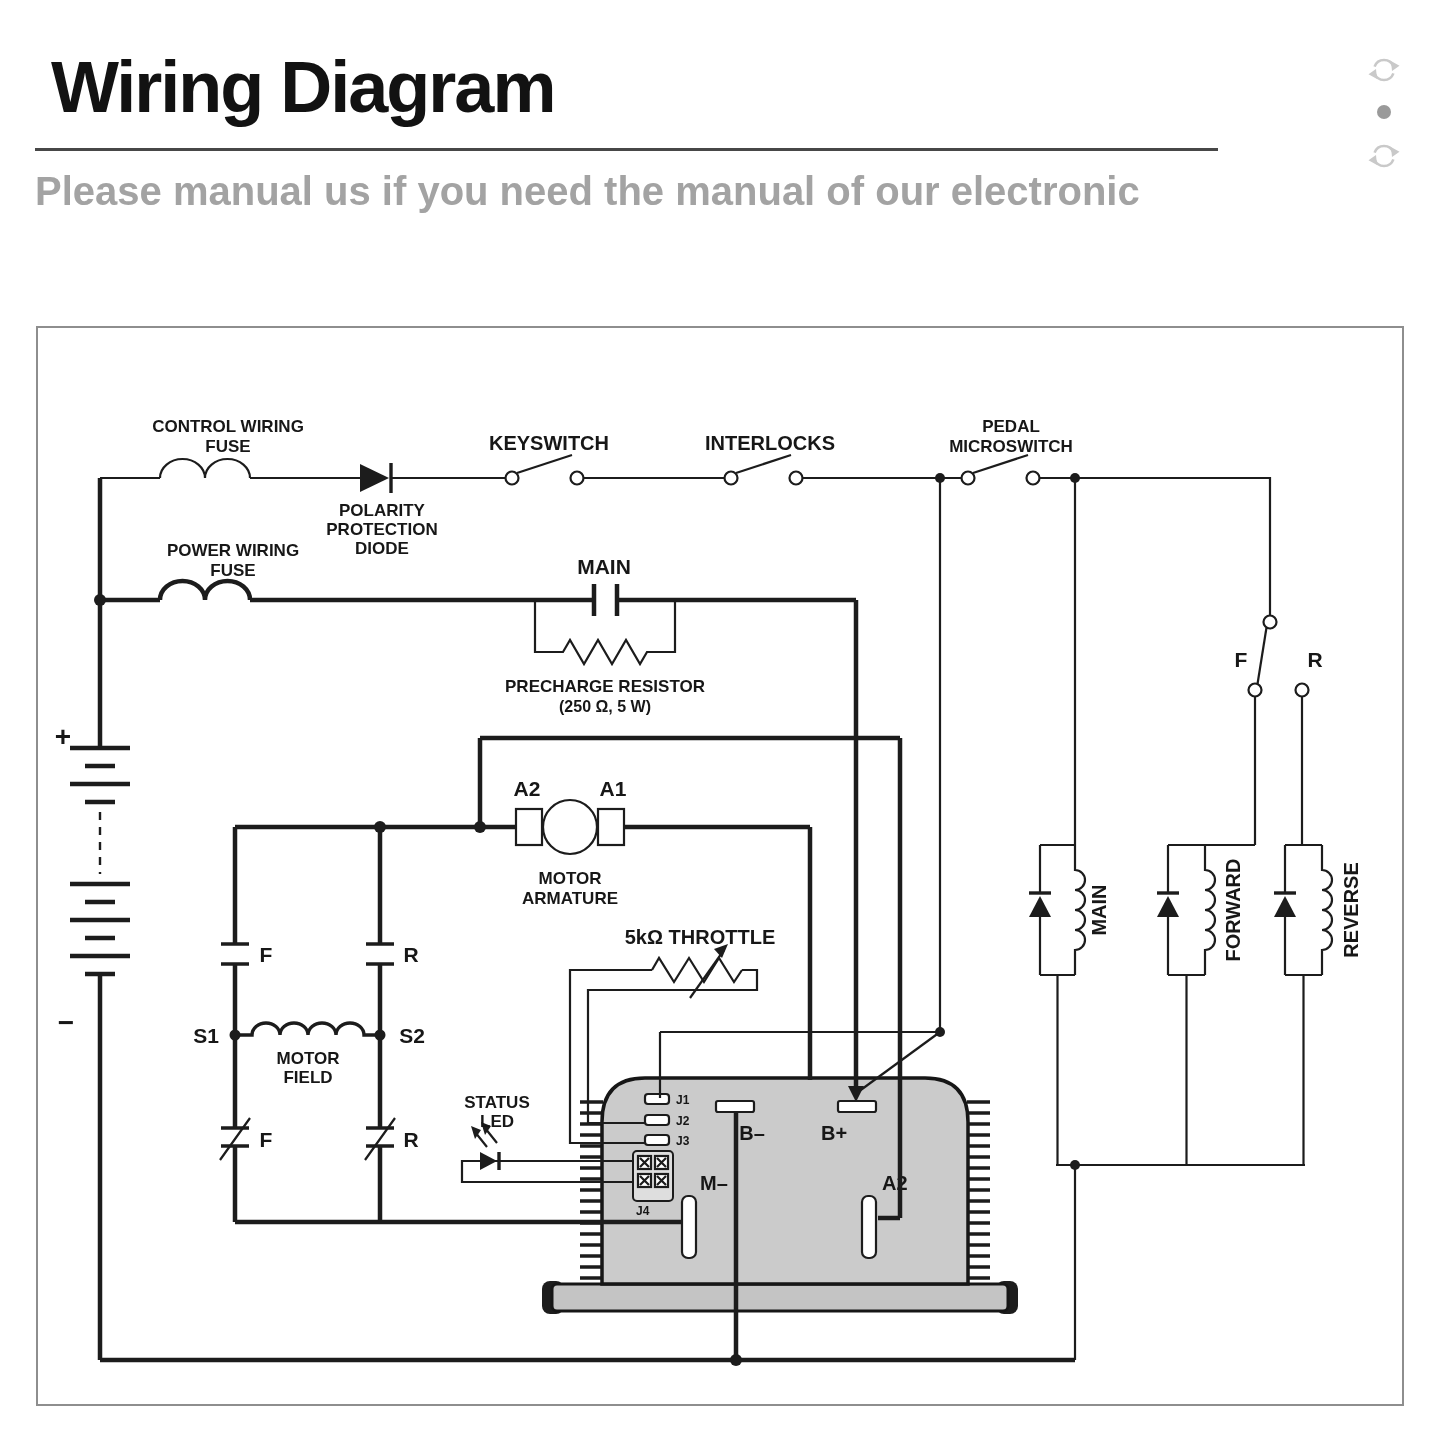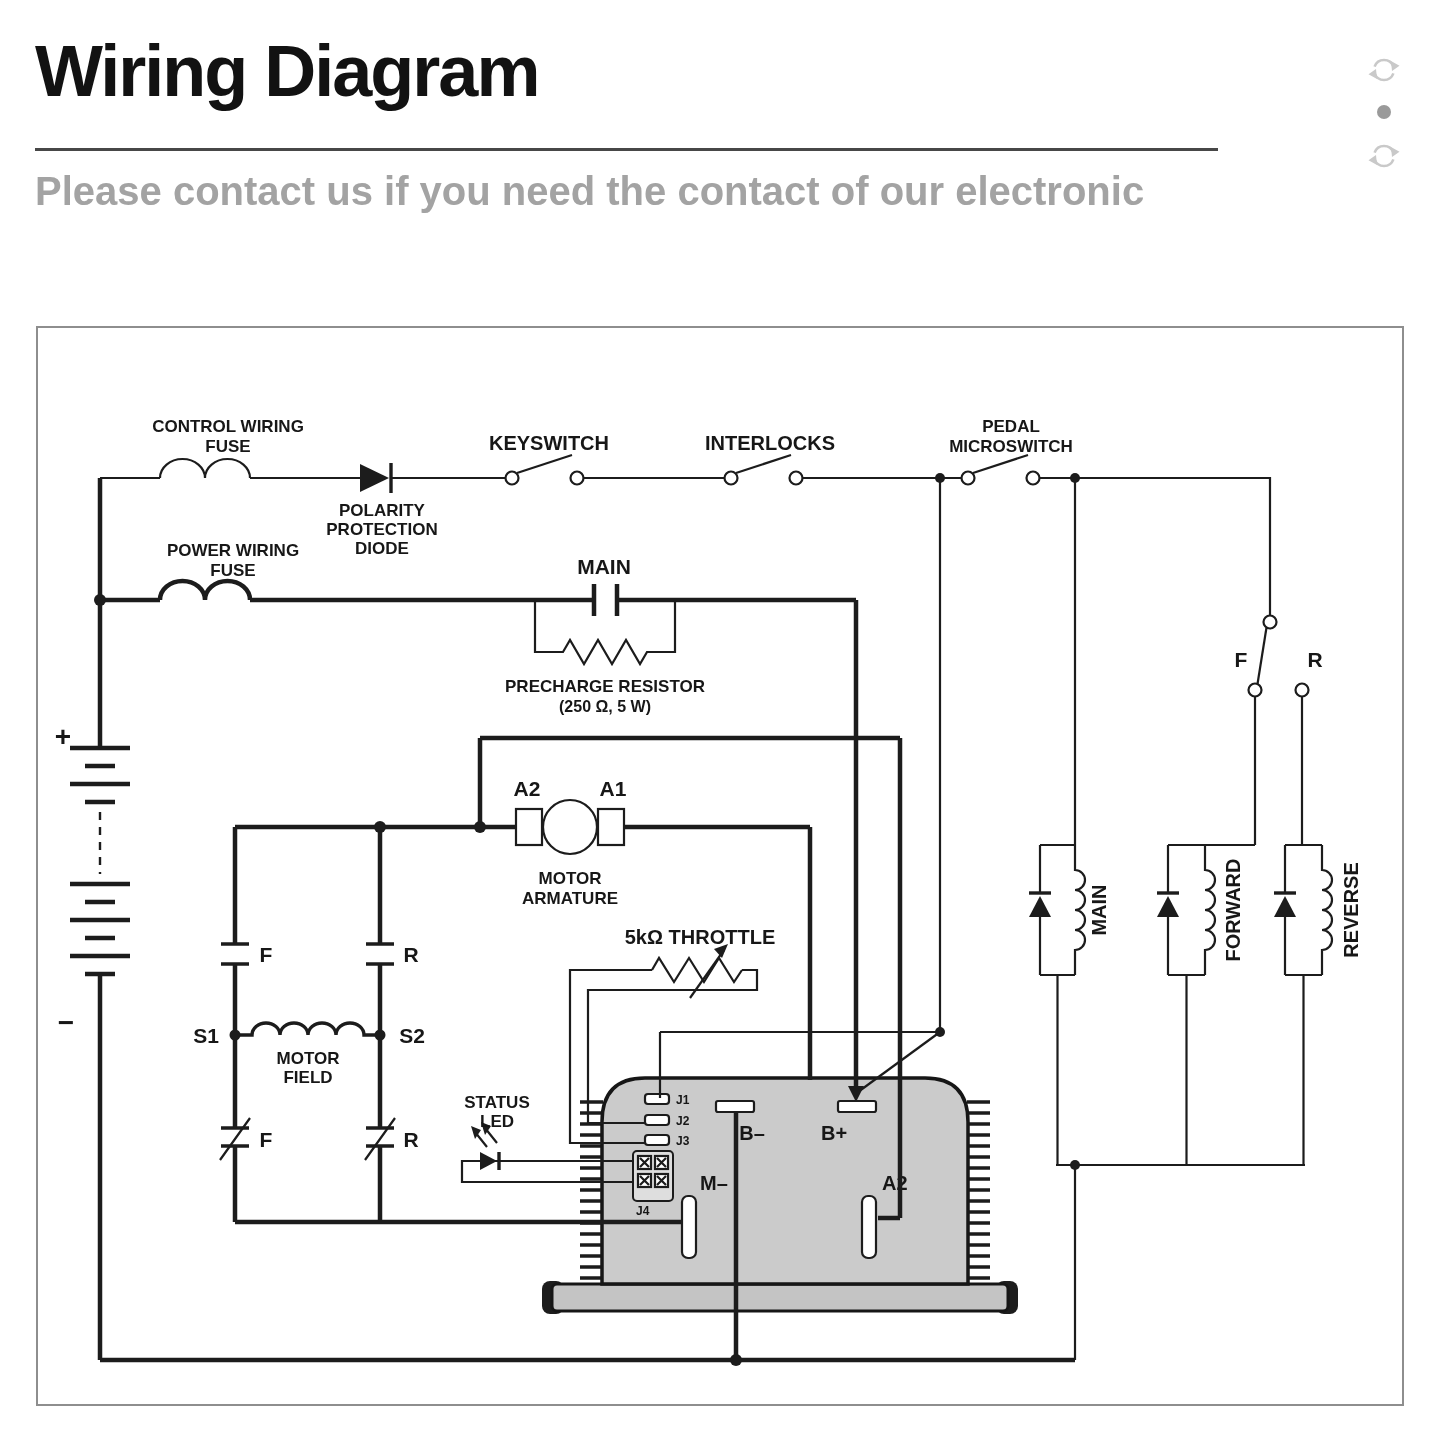--- a/index.html
+++ b/index.html
@@ -1,18 +1,18 @@
 <!DOCTYPE html>
 <html><head>
 <meta charset="utf-8">
 <style>
   html,body{margin:0;padding:0;background:#fff;}
   body{width:1440px;height:1440px;position:relative;overflow:hidden;
        font-family:"Liberation Sans","DejaVu Sans",sans-serif;}
-  .page-title{position:absolute;left:35px;top:30px;margin:0;font-size:72px;font-weight:bold;
+  .page-title{position:absolute;left:35px;top:30px;margin:16px;font-size:72px;font-weight:bold;
        letter-spacing:-2px;color:#121212;}
   .title-rule{position:absolute;left:35px;top:148px;width:1183px;height:3px;background:#474747;}
   .subtitle{position:absolute;left:35px;top:166px;width:1180px;margin:0;font-size:40px;
        font-weight:bold;color:#a3a3a3;line-height:1.26;}
   .diagram-svg{position:absolute;left:35px;top:325px;}
   .carousel-svg{position:absolute;left:1358px;top:48px;}
   .w-thin{stroke:#1c1c1c;stroke-width:2.2;fill:none;}
   .w-med{stroke:#1c1c1c;stroke-width:3.4;fill:none;}
   .w-thick{stroke:#1c1c1c;stroke-width:4.5;fill:none;}
   .w-dash{stroke:#1c1c1c;stroke-width:2.4;fill:none;stroke-dasharray:8 7;}
@@ -21,21 +21,21 @@
   .lbl{font-family:"Liberation Sans","DejaVu Sans",sans-serif;font-weight:bold;fill:#171717;
        text-anchor:middle;}
   .lbl-start{text-anchor:start;}
   .spin{stroke:#c9c9c9;stroke-width:2.6;fill:none;}
 </style>
 </head>
 <body>
 
 <h1 class="page-title">Wiring Diagram</h1>
 <div class="title-rule"></div>
-<p class="subtitle"><span>Please contact us if you need the contact of our electronic</span><br>
+<p class="subtitle"><span>Please manual us if you need the manual of our electronic</span><br>
 </p>
 
 <svg class="carousel-svg" width="56" height="130" viewBox="0 0 56 130">
   <g>
     <path class="spin" d="M16.6 18.6 A10 10 0 0 1 35.4 18.6"></path>
     <path class="spin" d="M35.4 25.4 A10 10 0 0 1 16.6 25.4"></path>
     <polygon fill="#c9c9c9" points="33,13 41.5,17.8 34,23"></polygon>
     <polygon fill="#c9c9c9" points="19,31 10.5,26.2 18,21"></polygon>
   </g>
   <circle cx="26" cy="64" r="7" fill="#9a9a9a"></circle>

